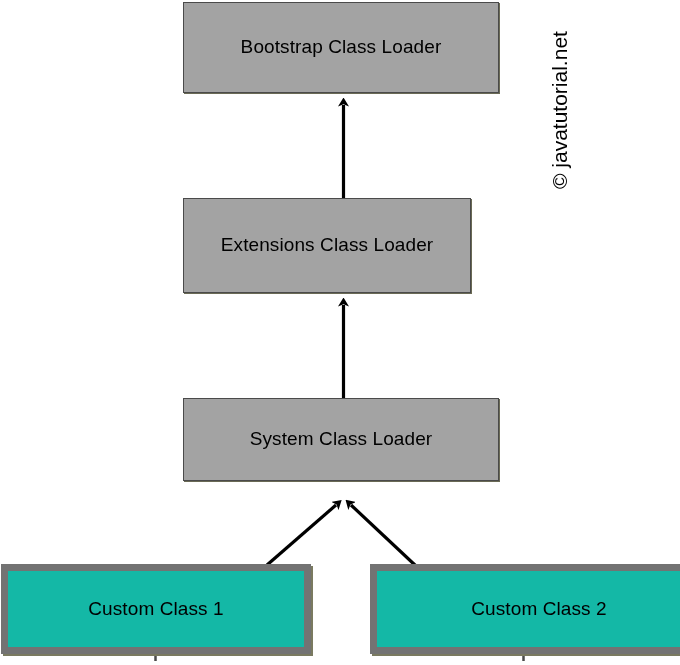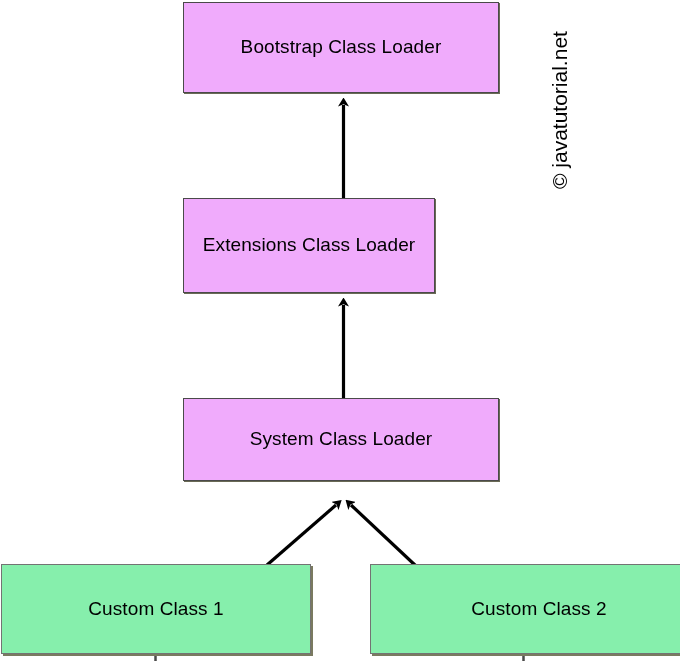--- a/index.html
+++ b/index.html
@@ -26,32 +26,32 @@
     align-items: center;
     justify-content: center;
     text-align: center;
     color: #000000;
     font-size: 19px;
     letter-spacing: 0.1px;
     line-height: 1.2;
     z-index: 3;
   }
   .node.loader {
-    background: #f0abfc;
+    background: #a3a3a3;
     border: 1px solid #4a4a4a;
     box-shadow: 1px 1px 0 0 #6a6a55;
     align-items: center;
   }
   .node.custom {
-    background: #86efac;
-    border: 1px solid #737373;
+    background: #14b8a6;
+    border: 7px solid #737373;
     box-shadow: 2px 2px 0 0 #7a7a60;
   }
   #box-bootstrap  { left: 183px; top: 2px;   width: 316px; height: 91px; }
-  #box-extensions { left: 183px; top: 198px; width: 252px; height: 95px; }
+  #box-extensions { left: 183px; top: 198px; width: 288px; height: 95px; }
   #box-system     { left: 183px; top: 398px; width: 316px; height: 83px; }
   #box-custom1    { left: 1px;   top: 564px; width: 310px; height: 90px; }
   #box-custom2    { left: 370px; top: 564px; width: 338px; height: 90px; }
 
   #edges {
     position: absolute;
     left: 0;
     top: 0;
     width: 680px;
     height: 665px;

